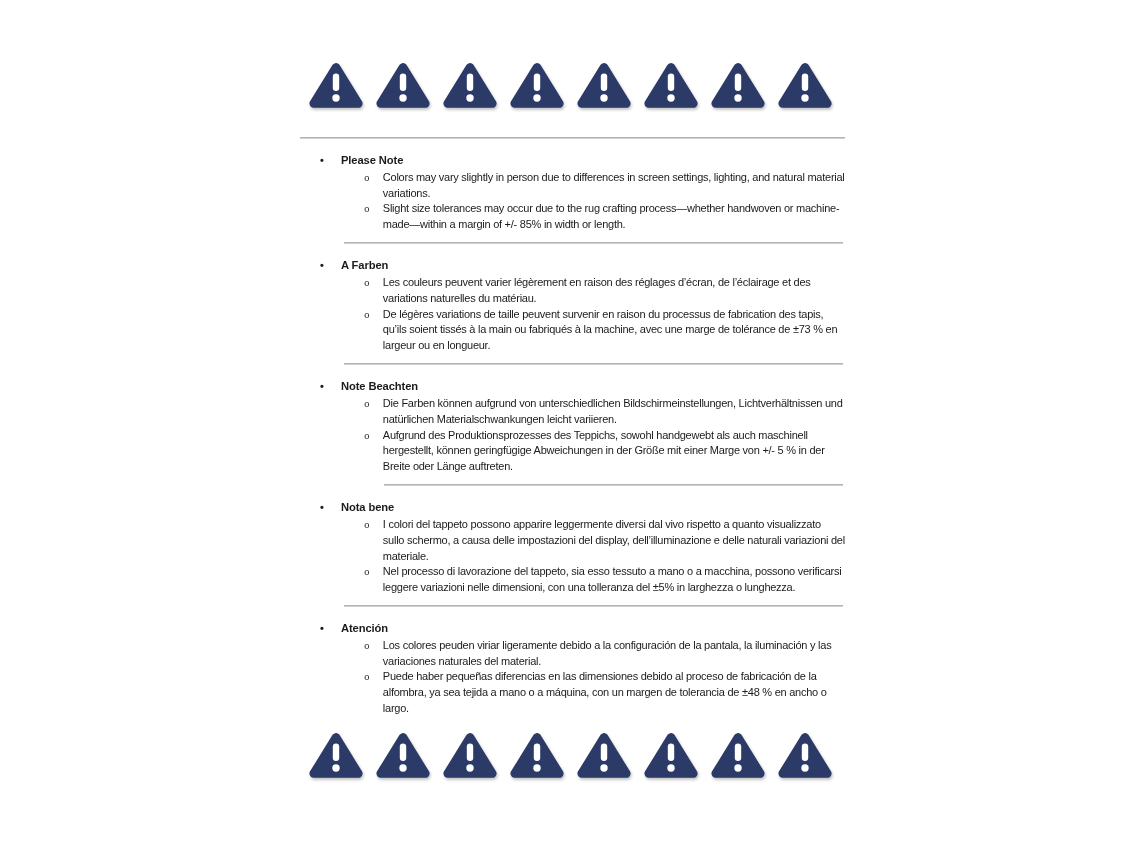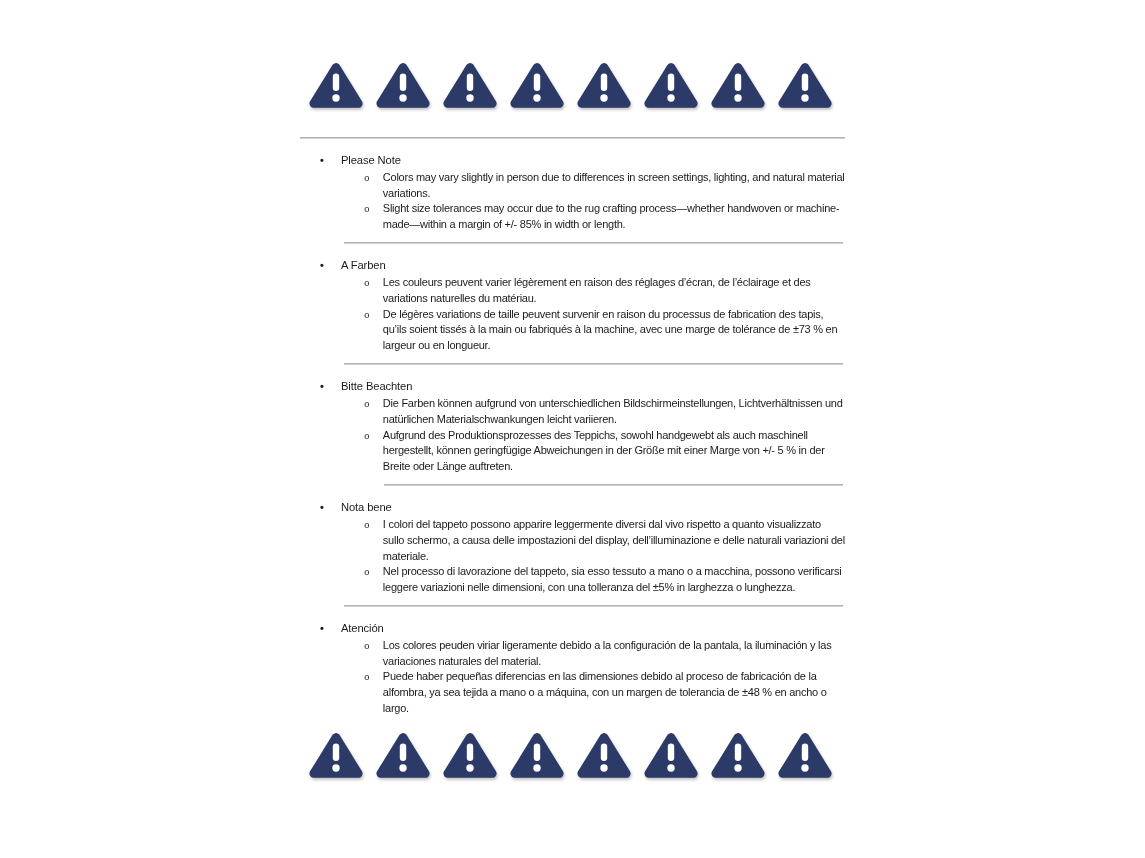--- a/index.html
+++ b/index.html
@@ -66,21 +66,21 @@
     line-height: 15px;
     letter-spacing: -0.1px;
   }
   .section-head .bullet {
     width: 21px;
     font-size: 11px;
   }
   .section-head h2 {
     margin: 0;
     font-size: inherit;
-    font-weight: normal;
+    font-weight: bold;
     line-height: inherit;
   }
   .item {
     display: flex;
     margin-left: 64px;
   }
   .item .marker {
     width: 19px;
     font-family: "Liberation Mono", monospace;
     font-size: 9.5px;
@@ -181,21 +181,21 @@
       <div class="item">
         <span class="marker">o</span>
         <p class="item-text">De légères variations de taille peuvent survenir en raison du processus de fabrication des tapis, qu’ils soient tissés à la main ou fabriqués à la machine, avec une marge de tolérance de ±73 % en largeur ou en longueur.</p>
       </div>
     </section>
     <div class="rule rule-inset" style="background: linear-gradient(rgb(166, 166, 166), rgb(222, 222, 222));"></div>
 
     <section class="note-section">
       <div class="section-head">
         <span class="bullet">•</span>
-        <h2>Bitte Beachten</h2>
+        <h2>Note Beachten</h2>
       </div>
       <div class="item">
         <span class="marker">o</span>
         <p class="item-text">Die Farben können aufgrund von unterschiedlichen Bildschirmeinstellungen, Lichtverhältnissen und natürlichen Materialschwankungen leicht variieren.</p>
       </div>
       <div class="item">
         <span class="marker">o</span>
         <p class="item-text">Aufgrund des Produktionsprozesses des Teppichs, sowohl handgewebt als auch maschinell hergestellt, können geringfügige Abweichungen in der Größe mit einer Marge von +/- 5 % in der Breite oder Länge auftreten.</p>
       </div>
     </section>

